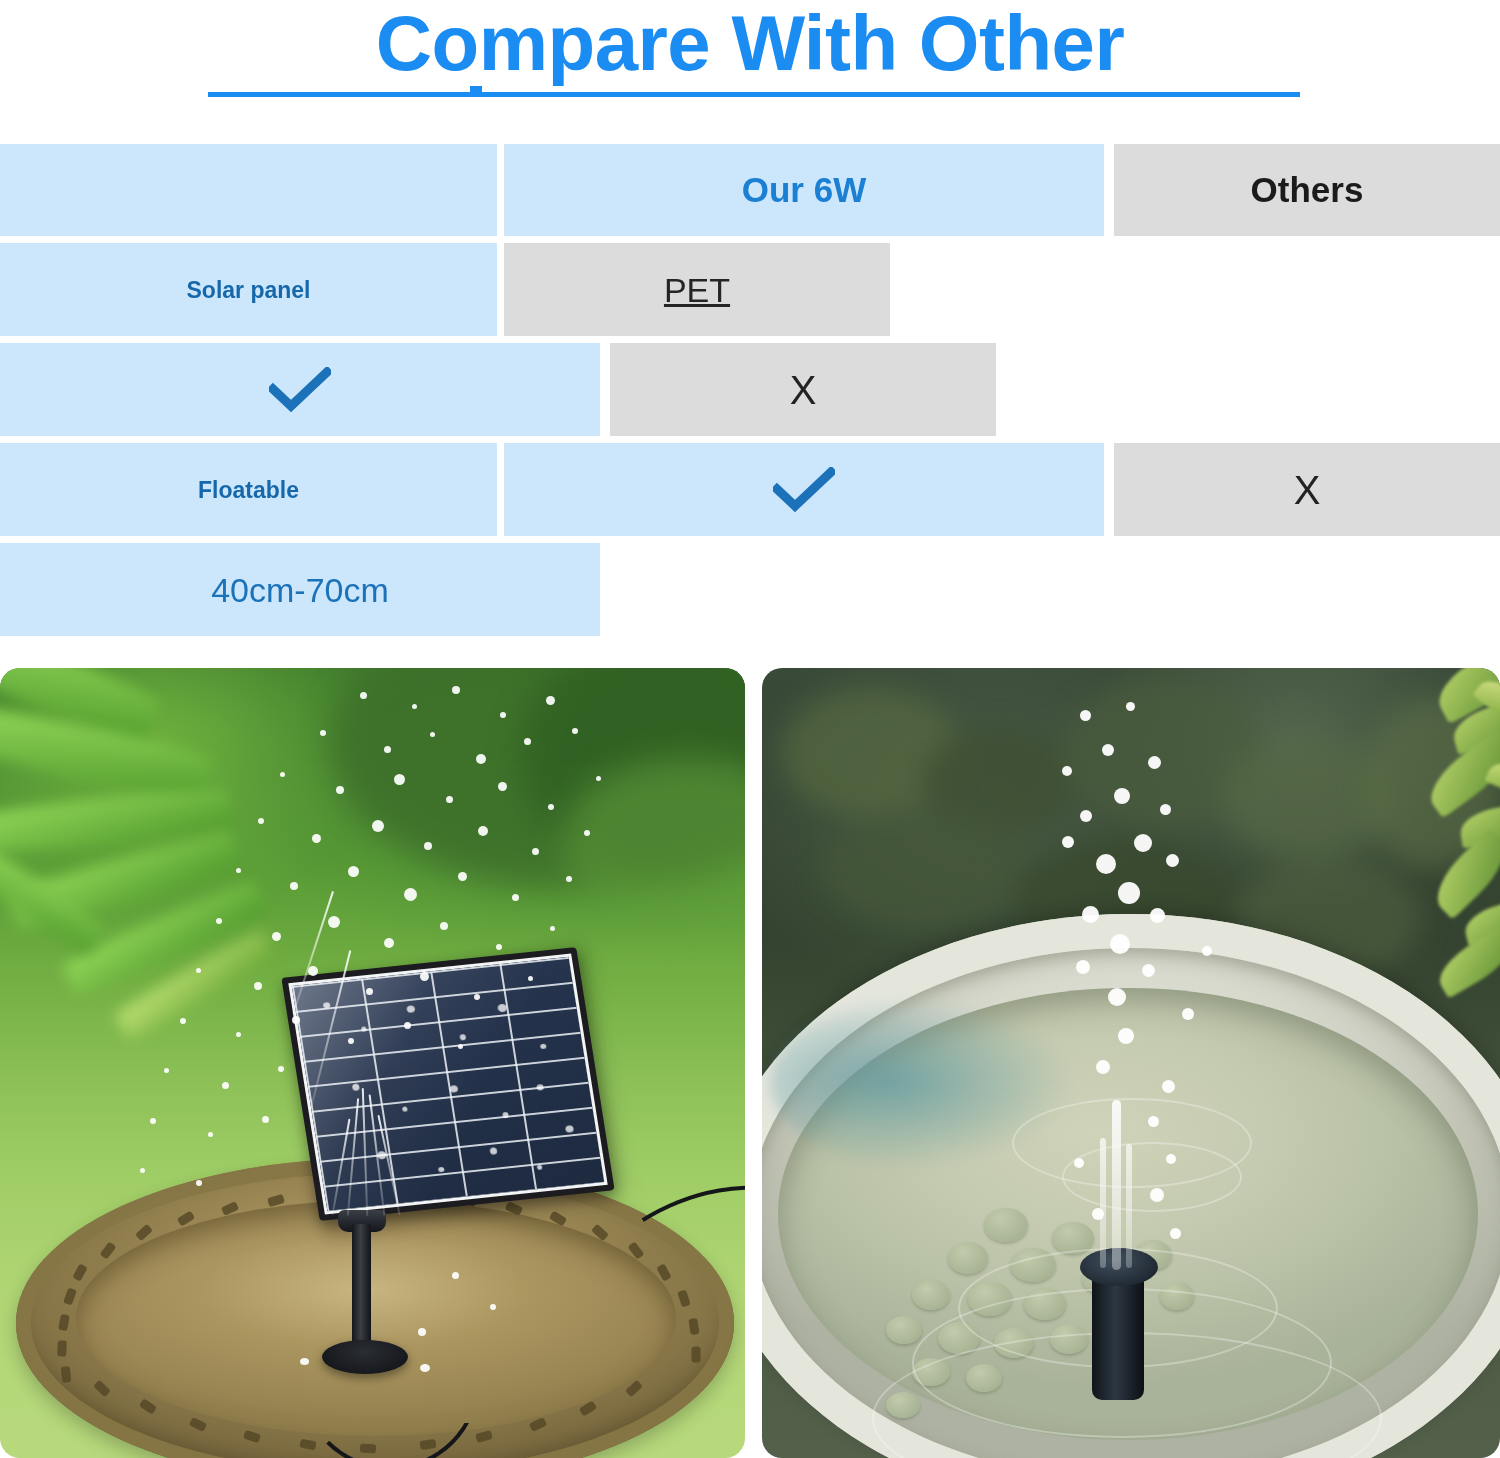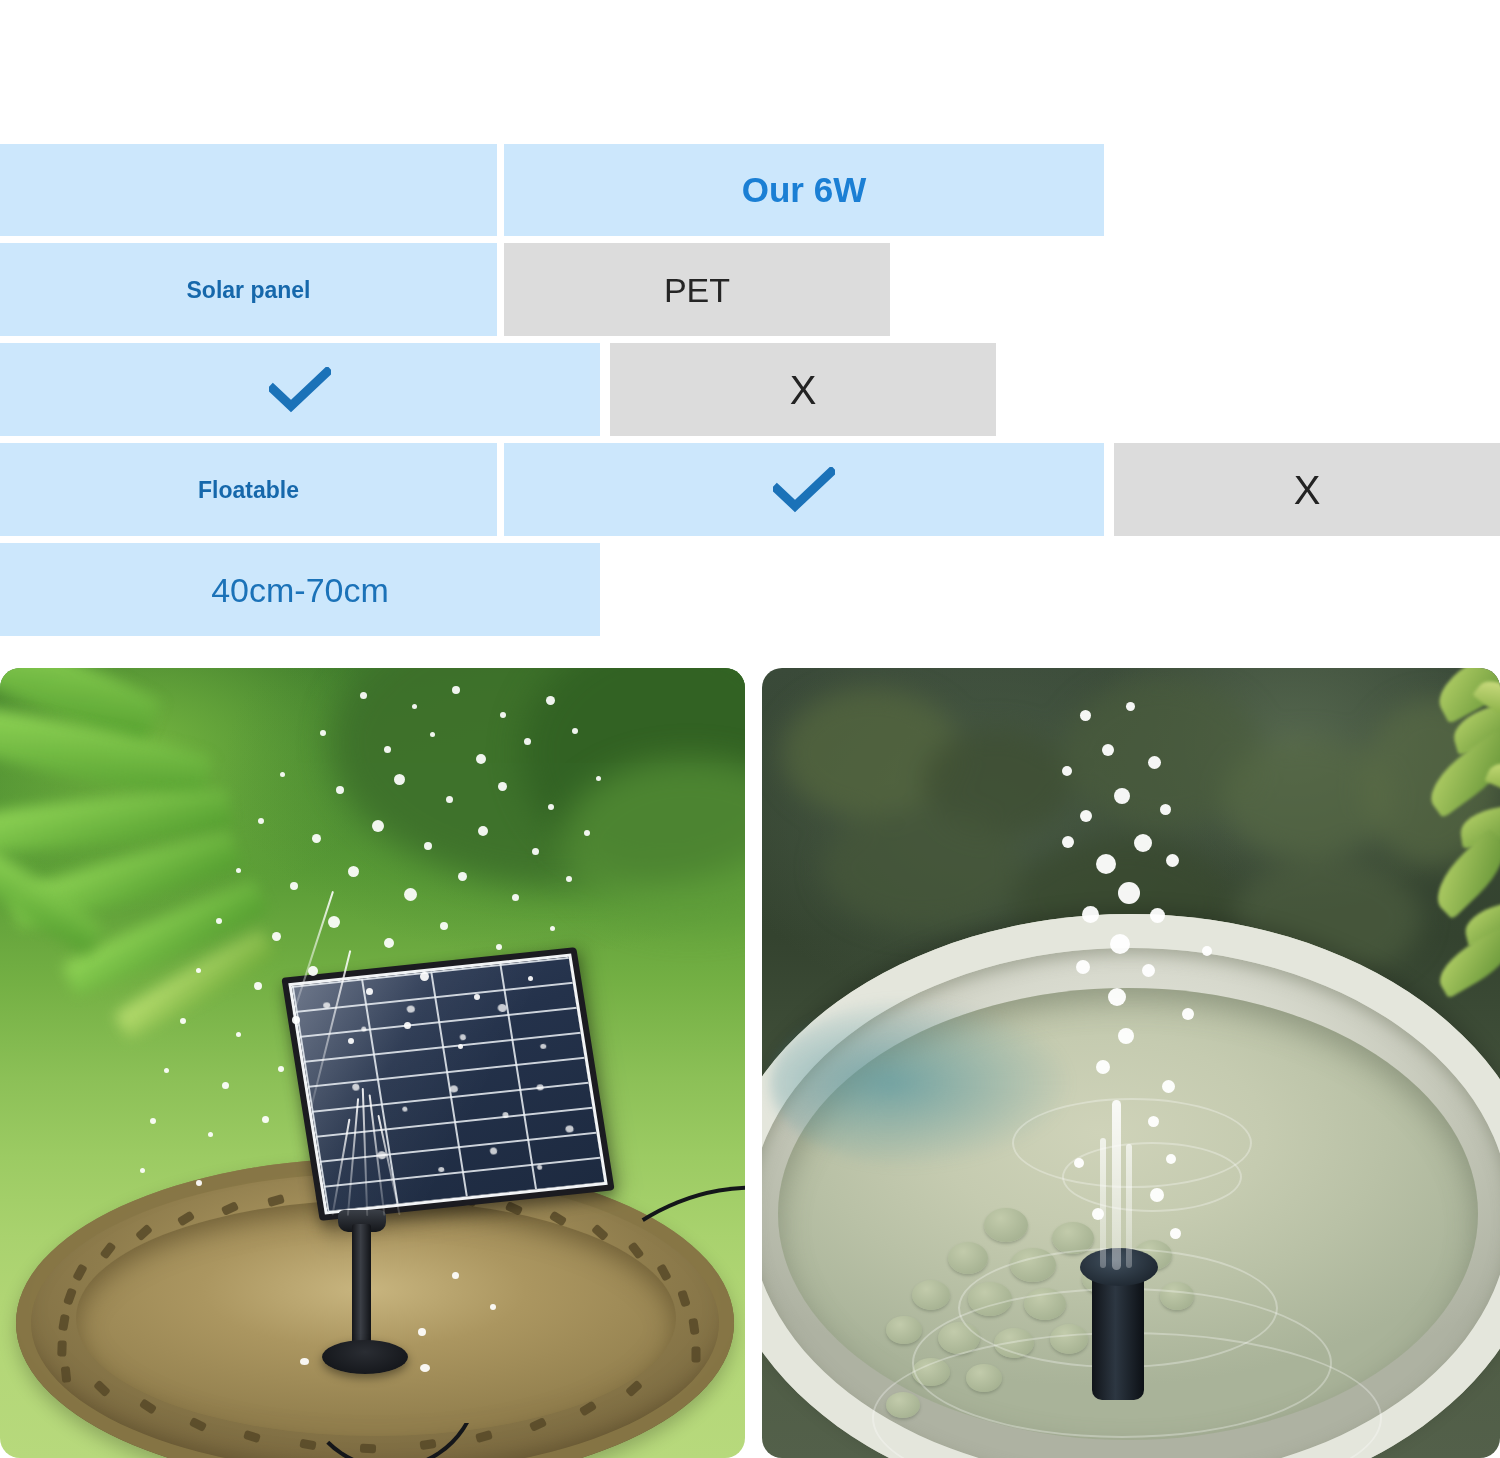--- a/index.html
+++ b/index.html
@@ -91,20 +91,21 @@
   }
   .val-ours {
     color: #1b72b8;
     font-weight: normal;
     font-size: 34px;
   }
   .val-other {
     color: #252525;
     font-weight: normal;
     font-size: 34px;
+    text-decoration: underline;
   }
   .x-mark {
     color: #232323;
     font-size: 40px;
     font-weight: normal;
     font-family: "Liberation Sans", sans-serif;
   }
   .check-wrap { display:flex; align-items:center; justify-content:center; width:100%; }
 
   
@@ -373,29 +374,37 @@
     width: 9px;
     background: linear-gradient(to bottom, rgba(255,255,255,.88), rgba(255,255,255,.35));
     border-radius: 6px;
   }
 </style>
 </head>
 <body>
 
 <div class="page">
 
+  <div class="title-block">
+    <div class="title-text">Compare With Other</div>
+    <div class="title-rule"></div>
+    <div class="title-tick"></div>
+  </div>
 
   <div class="table">
 
     <div class="trow header">
       <div class="cell c-label">
         <span class="hdr-ours"></span>
       </div>
       <div class="cell c-ours">
         <span class="hdr-ours">Our 6W</span>
+      </div>
+      <div class="cell c-other">
+        <span class="hdr-other">Others</span>
       </div>
     </div>
 
     <div class="trow">
       <div class="cell c-label">
         <span class="label-text">Solar panel</span>
       </div>
       <div class="cell c-other">
         <span class="val-other">PET</span>
       </div>

